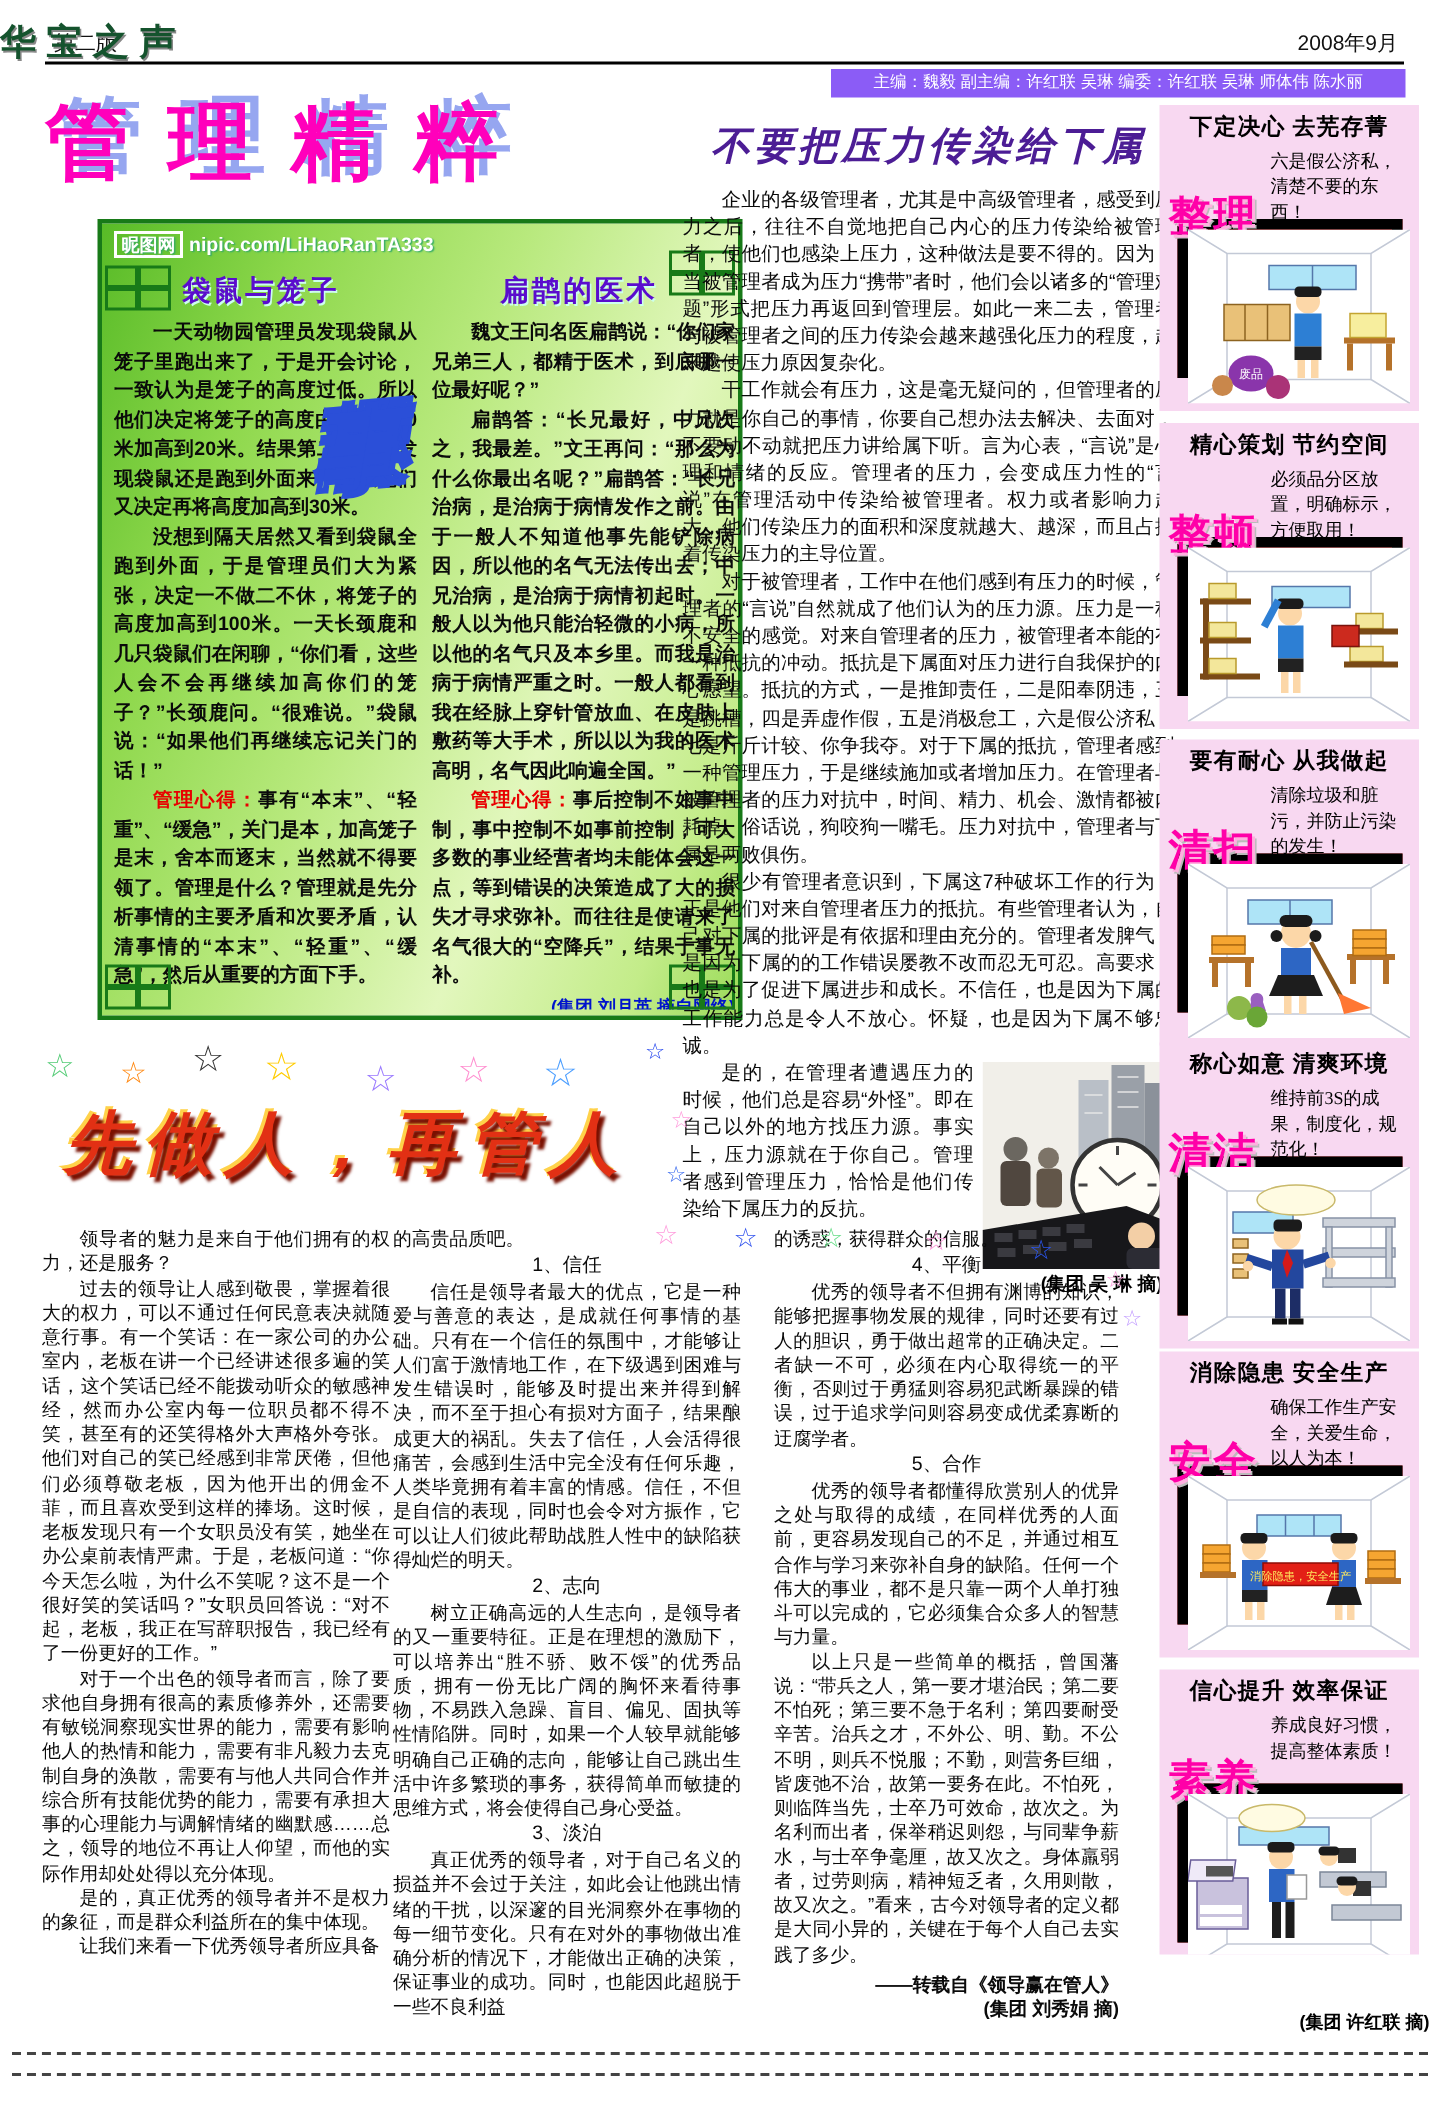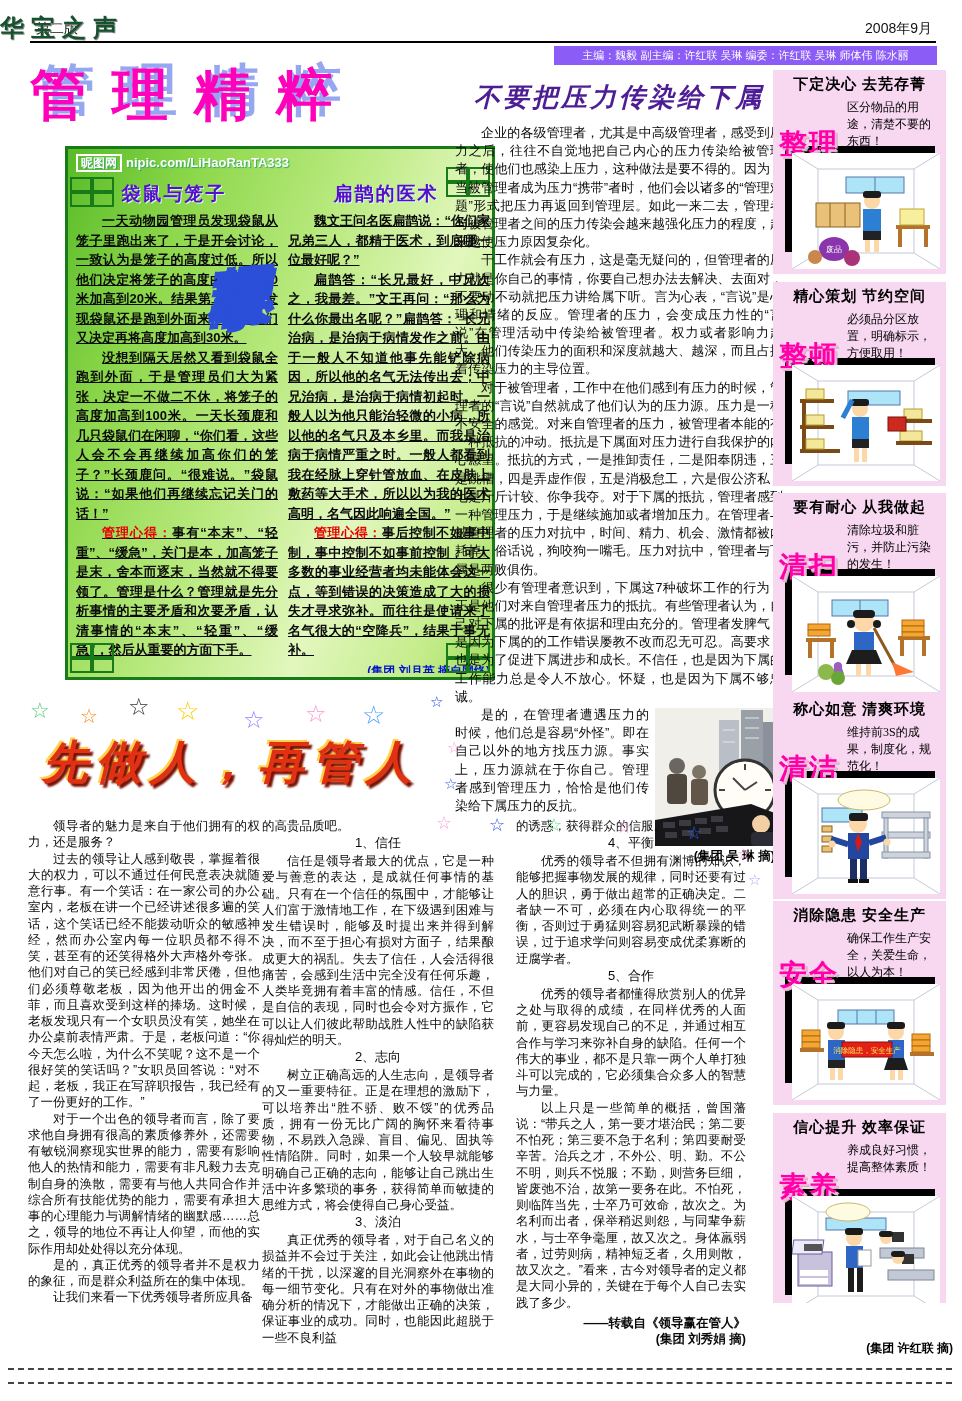--- a/index.html
+++ b/index.html
@@ -24,21 +24,21 @@
   .gbox { position:absolute; left:25px; top:146px; width:430px; height:534px; border:3px solid #187a18;
     background:linear-gradient(112deg,#58bb27 0%,#8ed84c 22%,#b8e97d 45%,#e2f7bd 68%,#c3ec89 88%,#9bdb5a 100%);
     overflow:hidden;margin-left:40px; }
   .gbox .wm { position:absolute; left:8px; top:6px; color:#fff; font-weight:bold; font-size:13px;
     text-shadow:1px 1px 1px #3a6; }
   .gbox .wm .wm-logo { border:2px solid #fff; padding:0 3px; margin-right:4px; font-size:12px; }
   .gtitles { position:absolute; left:0; top:32px; width:100%; display:flex; }
   .gtitles span { flex:1; text-align:center; font-size:19px; font-weight:900; color:#5a0ccd;
     text-shadow:1px 1px 0 #cfe; letter-spacing:2px; }
   .gcols { position:absolute; left:8px; top:62px; width:414px; height:462px; display:flex; gap:10px; }
-  .gcol { flex:1; font-size:13px; font-weight:bold; line-height:1.5; color:#0a0a0a; text-align:justify; overflow:hidden;text-decoration:underline; }
+  .gcol { flex:1; font-size:13px; font-weight:bold; line-height:1.5; color:#0a0a0a; text-align:justify; overflow:hidden; }
   .gcol p { text-indent:2em; }
   .tiplabel { color:#e80000; }
   .g-attr { text-align:right; color:#0013cc; font-size:12px; margin-top:2px; text-indent:0 !important; }
   .gcorner { position:absolute; width:44px; height:30px; display:grid; grid-template-columns:1fr 1fr; grid-template-rows:1fr 1fr; }
   .gcorner i { border:2.5px solid #187a18; }
   .gc-tl { left:2px; top:28px; } .gc-tr { right:2px; top:18px; } .gc-bl { left:2px; bottom:4px; } .gc-br { right:2px; bottom:4px; }
 
   
   .v-label { position:absolute; left:198px; top:218px; writing-mode:vertical-rl; font-size:62px; line-height:1.05;
     font-weight:900; font-style:italic; color:rgba(140,175,255,0.30); -webkit-text-stroke:2px #2b4fd8;
@@ -248,21 +248,21 @@
     <p>优秀的领导者都懂得欣赏别人的优异之处与取得的成绩，在同样优秀的人面前，更容易发现自己的不足，并通过相互合作与学习来弥补自身的缺陷。任何一个伟大的事业，都不是只靠一两个人单打独斗可以完成的，它必须集合众多人的智慧与力量。</p>
     <p>以上只是一些简单的概括，曾国藩说：“带兵之人，第一要才堪治民；第二要不怕死；第三要不急于名利；第四要耐受辛苦。治兵之才，不外公、明、勤。不公不明，则兵不悦服；不勤，则营务巨细，皆废弛不治，故第一要务在此。不怕死，则临阵当先，士卒乃可效命，故次之。为名利而出者，保举稍迟则怨，与同辈争薪水，与士卒争毫厘，故又次之。身体羸弱者，过劳则病，精神短乏者，久用则散，故又次之。”看来，古今对领导者的定义都是大同小异的，关键在于每个人自己去实践了多少。</p>
     <p class="b-src">——转载自《领导赢在管人》</p>
     <p class="b-attr">(集团 刘秀娟 摘)</p>
   </div>
 
   <div class="sbox sb1">
     <div class="slogan">下定决心 去芜存菁</div>
     <div class="srow">
       <div class="sword">整理</div>
-      <div class="sdesc">区分物品的用途，清楚不要的东西！</div>
+      <div class="sdesc">六是假公济私，清楚不要的东西！</div>
     </div>
     <div class="simgwrap">
       <svg width="148" height="116" viewBox="0 0 148 116">
         <rect width="148" height="116" fill="#fff"></rect>
         <g stroke="#c3c9d6" fill="none">
             <polyline points="0,0 26,16 122,16 148,0"></polyline>
             <polyline points="26,16 26,100 0,116"></polyline>
             <polyline points="122,16 122,100 148,116"></polyline>
             <line x1="26" y1="100" x2="122" y2="100"></line>
           </g>

